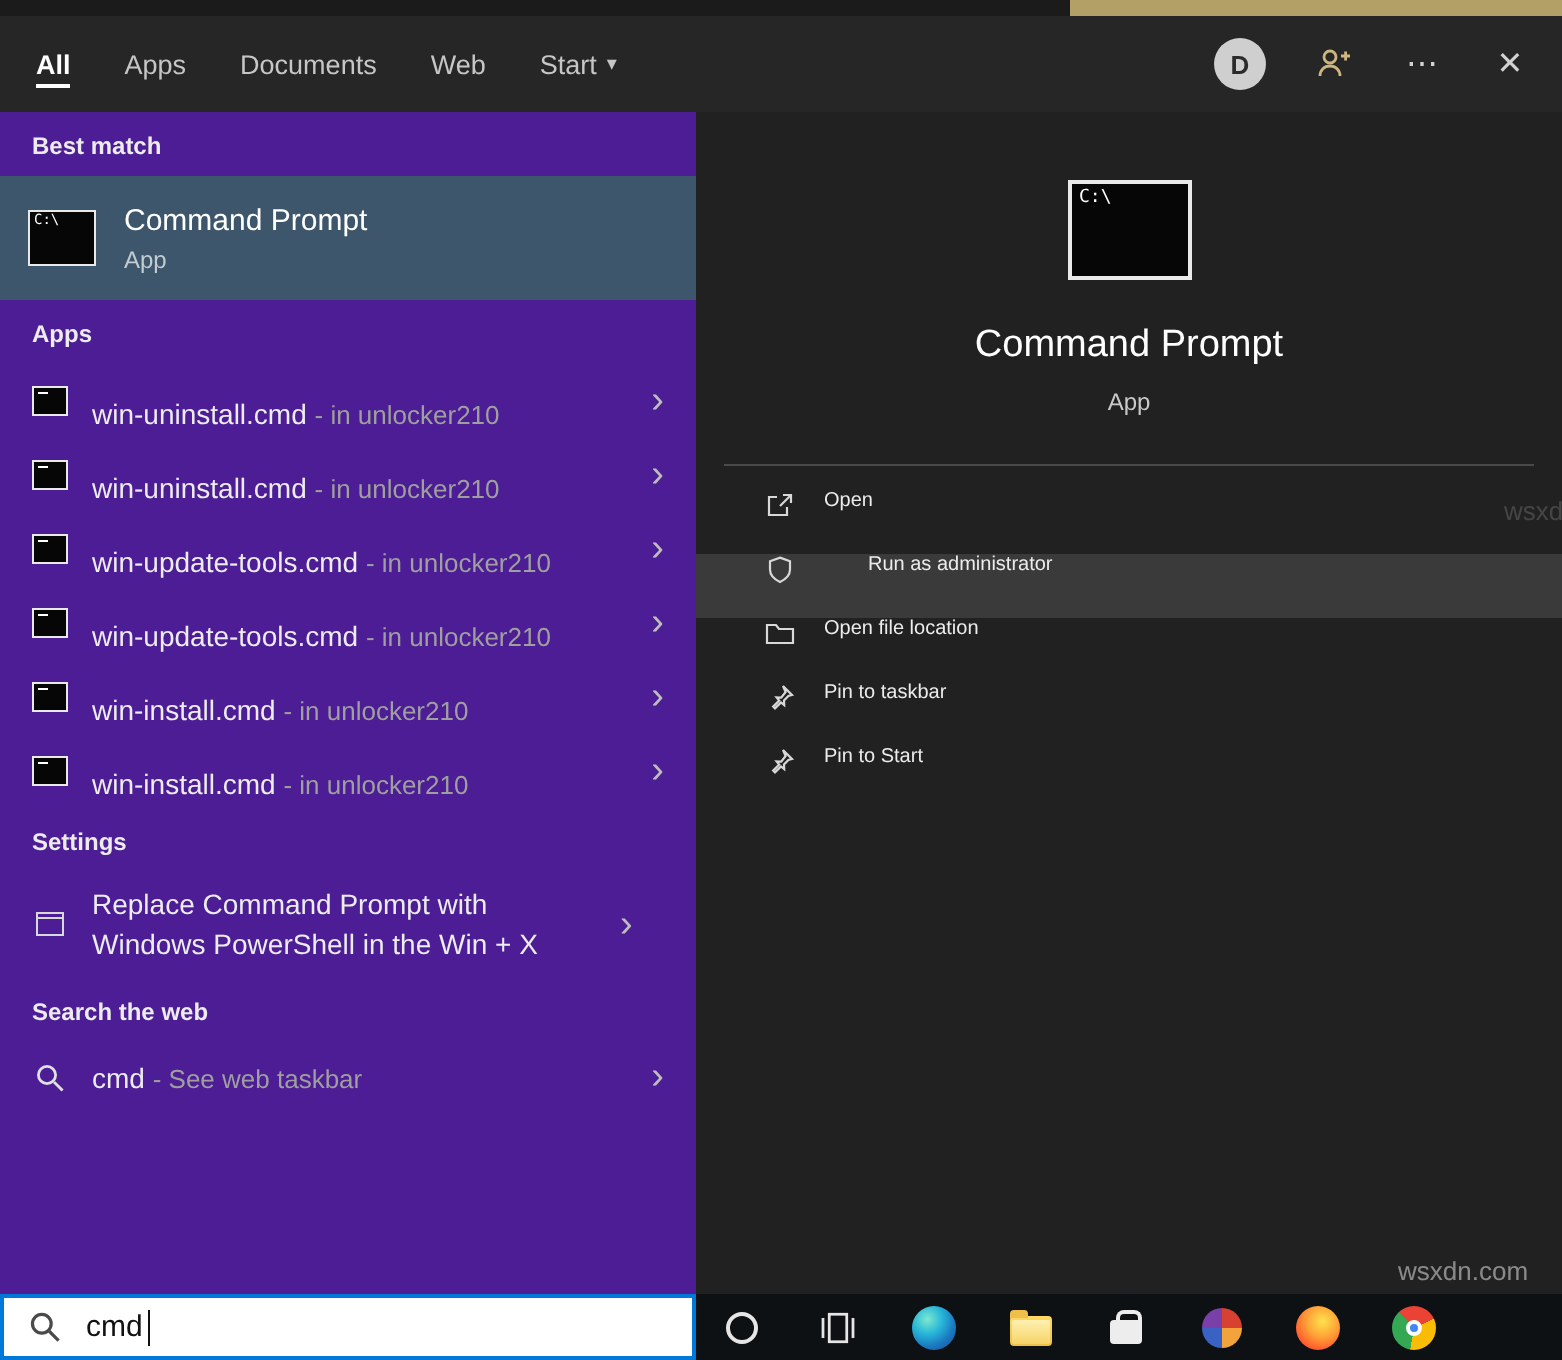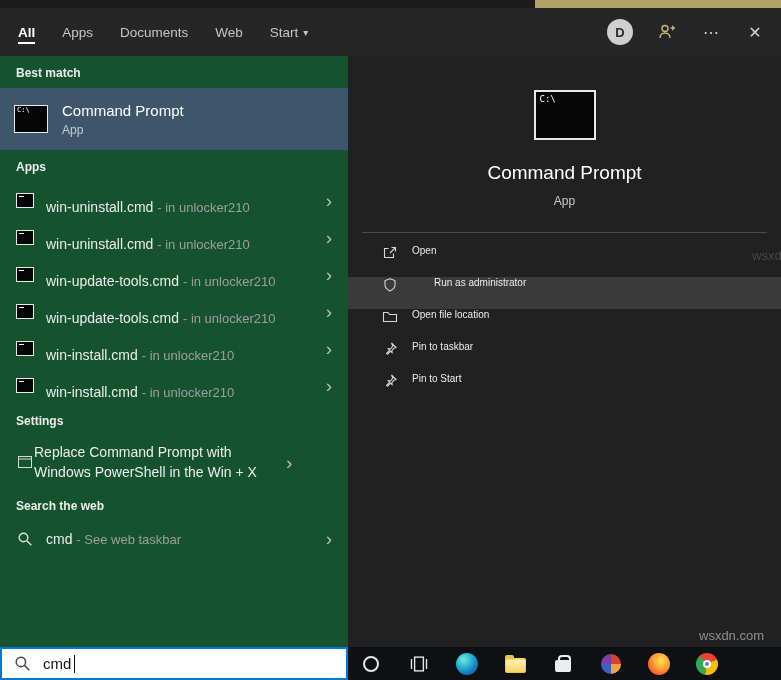--- a/index.html
+++ b/index.html
@@ -17,41 +17,41 @@
   .tabs { display:flex; gap:27px; padding-left:18px; height:100%; align-items:center; }
   .tab { color:#c6c6c6; font-size:13.5px; height:100%; display:flex; align-items:center; position:relative; cursor:default; }
   .tab.active { color:#ffffff; font-weight:bold; }
   .tab.active::after { content:""; position:absolute; left:0; right:0; bottom:12px; height:2px; background:#ffffff; }
   .tab .caret { font-size:10px; margin-left:5px; color:#c6c6c6; }
   .header-right { margin-left:auto; display:flex; align-items:center; gap:24px; padding-right:16px; }
   .avatar { width:26px; height:26px; border-radius:50%; background:#cfcfcf; color:#2b2b2b; display:flex; align-items:center; justify-content:center; font-size:13px; font-weight:bold; }
   .hdr-icon { color:#d2d2d2; font-size:16px; display:flex; align-items:center; justify-content:center; width:20px; height:20px; }
 
   
-  .left-panel { position:absolute; top:56px; left:0; width:348px; height:591px; background:#14532d; }
+  .left-panel { position:absolute; top:56px; left:0; width:348px; height:591px; background:#4c1d95; }
   .section-label { font-size:12px; font-weight:bold; color:#ececec; padding:10px 16px 8px 16px; }
   .best-match-row { height:62px; background:#3e566b; display:flex; align-items:center; padding-left:14px; gap:14px; cursor:default; }
   .best-match-title { font-size:15px; color:#ffffff; }
   .best-match-sub { font-size:12px; color:#c3cbd2; margin-top:4px; }
 
   .cmd-icon { position:relative; background:#060606; border:1px solid #e9e9e9; flex-shrink:0; }
   .cmd-icon .ctext { position:absolute; top:1px; left:2px; font-family:"DejaVu Sans Mono", monospace; color:#ffffff; line-height:1; }
   .cmd-icon.size-m { width:34px; height:28px; }
   .cmd-icon.size-m .ctext { font-size:7px; }
   .cmd-icon.size-s { width:18px; height:15px; }
   .cmd-icon.size-s::after { content:""; position:absolute; top:2px; left:2px; width:5px; height:1px; background:#ffffff; }
   .cmd-icon.size-l { width:62px; height:50px; border-width:2px; }
   .cmd-icon.size-l .ctext { font-size:9px; top:3px; left:4px; }
 
   .app-row { height:37px; display:flex; align-items:center; padding:0 8px 0 16px; gap:12px; cursor:default; }
   .app-row .texts { flex:1; font-size:14px; color:#ececec; white-space:nowrap; overflow:hidden;margin-top:13px; }
   .ctx { color:#9f9f9f; font-size:13px; }
   .chev { color:#bdbdbd; font-size:19px; line-height:1; padding:0 8px; cursor:default; }
 
-  .settings-row { display:flex; align-items:center; padding:6px 8px 6px 16px; gap:0; cursor:default; }
+  .settings-row { display:flex; align-items:center; padding:6px 8px 6px 16px; gap:12px; cursor:default; }
   .settings-row .texts { flex:1; font-size:14px; color:#ececec; line-height:1.45; max-width:244px; }
   .mono-icon { flex-shrink:0; width:18px; height:16px; }
 
   .web-row { height:36px; display:flex; align-items:center; padding:0 8px 0 16px; gap:12px; cursor:default; }
   .web-row .texts { flex:1; font-size:14px; color:#ececec; }
 
   
   .right-panel { position:absolute; left:348px; top:56px; width:433px; height:591px; background:#212121; }
   .preview-head { display:flex; flex-direction:column; align-items:center; padding-top:34px; }
   .preview-title { font-size:19px; color:#ffffff; margin-top:22px; }

